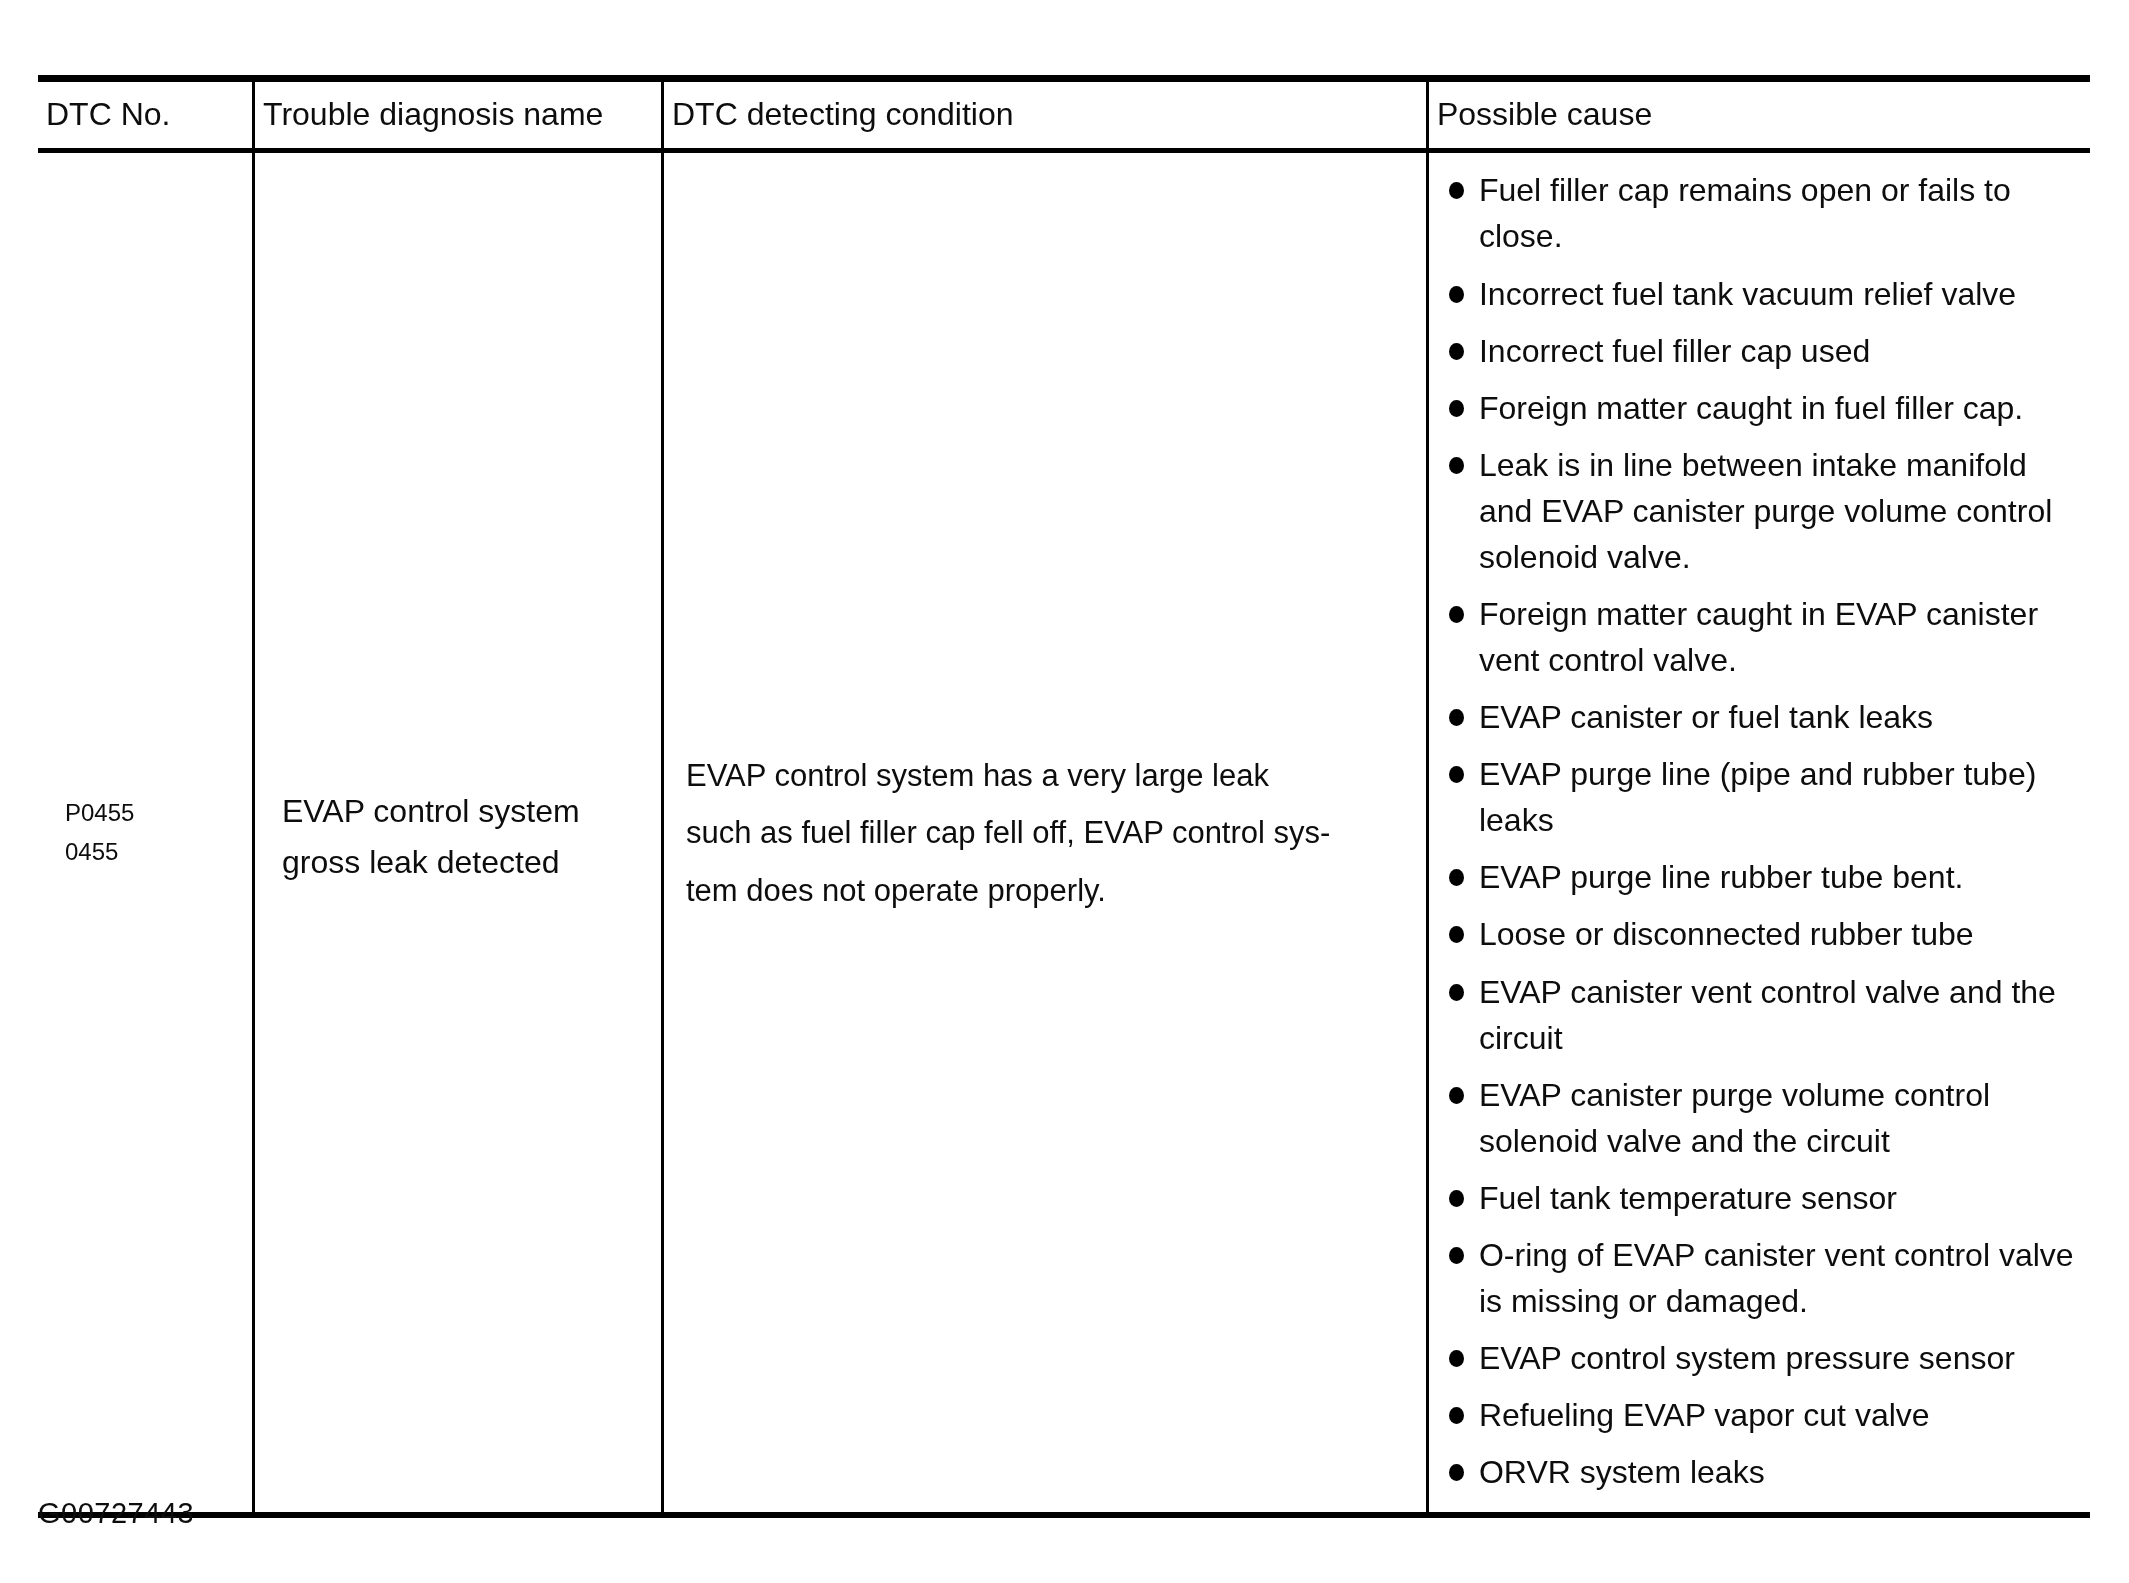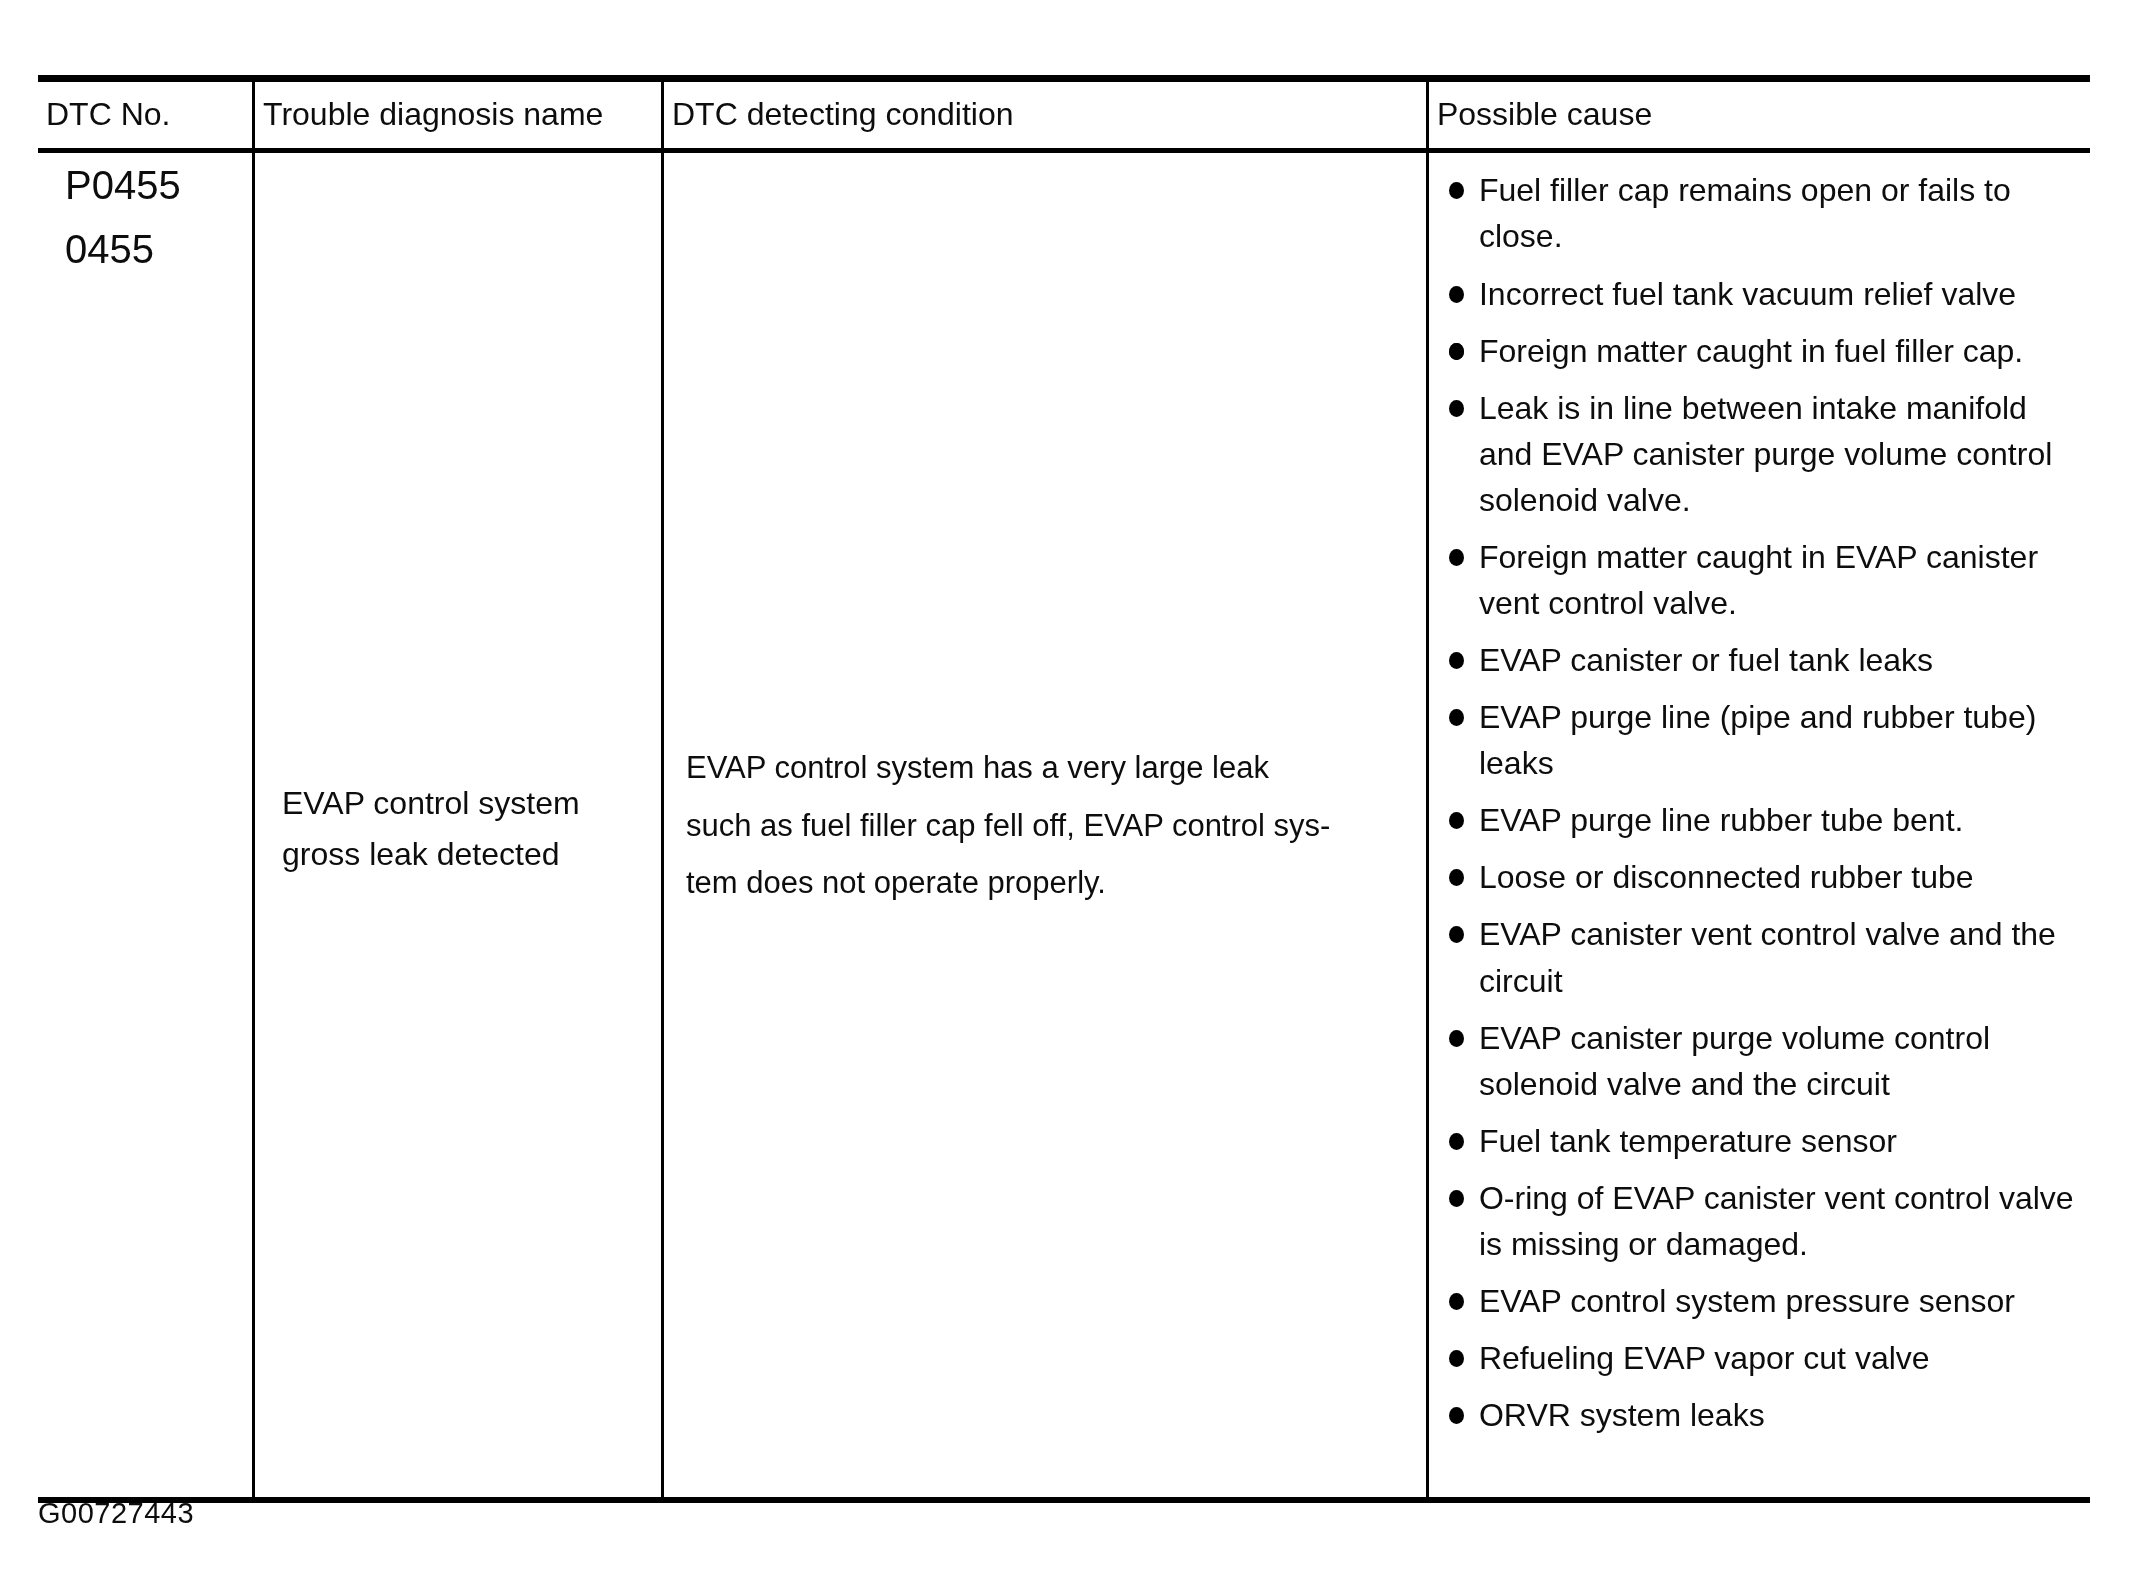--- a/index.html
+++ b/index.html
@@ -50,23 +50,23 @@
   }
   .cell {
     box-sizing: border-box;
   }
   .cell + .cell { border-left: 3px solid #000; }
 
   .cell-dtc {
     flex: 0 0 10.43%;
     display: flex;
     flex-direction: column;
-    justify-content: flex-start;
+    justify-content: center;
     padding-left: 27px;
-    font-size: 40px;
+    font-size: 24px;
     line-height: 1.6;
   }
   .cell-name {
     flex: 0 0 19.93%;
     display: flex;
     flex-direction: column;
     justify-content: center;
     padding: 8px 20px 0 27px;
     font-size: 32px;
     line-height: 1.6;
@@ -143,21 +143,21 @@
       <div class="cell cell-cond">
           <div class="cond-line">EVAP control system has a very large leak</div>
           <div class="cond-line">such as fuel filler cap fell off, EVAP control sys-</div>
           <div class="cond-line">tem does not operate properly.</div>
         </div>
 
       <div class="cell cell-causes">
         <ul class="causes-list">
             <li class="cause-item"><span class="bullet-dot"></span><span class="cause-text">Fuel filler cap remains open or fails to close.</span></li>
             <li class="cause-item"><span class="bullet-dot"></span><span class="cause-text">Incorrect fuel tank vacuum relief valve</span></li>
-            <li class="cause-item"><span class="bullet-dot"></span></li>
+            <li class="cause-item"><span class="bullet-dot"></span><span class="cause-text">Incorrect fuel filler cap used</span></li>
             <li class="cause-item"><span class="bullet-dot"></span><span class="cause-text">Foreign matter caught in fuel filler cap.</span></li>
             <li class="cause-item"><span class="bullet-dot"></span><span class="cause-text">Leak is in line between intake manifold and EVAP canister purge volume control solenoid valve.</span></li>
             <li class="cause-item"><span class="bullet-dot"></span><span class="cause-text">Foreign matter caught in EVAP canister vent control valve.</span></li>
             <li class="cause-item"><span class="bullet-dot"></span><span class="cause-text">EVAP canister or fuel tank leaks</span></li>
             <li class="cause-item"><span class="bullet-dot"></span><span class="cause-text">EVAP purge line (pipe and rubber tube) leaks</span></li>
             <li class="cause-item"><span class="bullet-dot"></span><span class="cause-text">EVAP purge line rubber tube bent.</span></li>
             <li class="cause-item"><span class="bullet-dot"></span><span class="cause-text">Loose or disconnected rubber tube</span></li>
             <li class="cause-item"><span class="bullet-dot"></span><span class="cause-text">EVAP canister vent control valve and the circuit</span></li>
             <li class="cause-item"><span class="bullet-dot"></span><span class="cause-text">EVAP canister purge volume control solenoid valve and the circuit</span></li>
             <li class="cause-item"><span class="bullet-dot"></span><span class="cause-text">Fuel tank temperature sensor</span></li>

